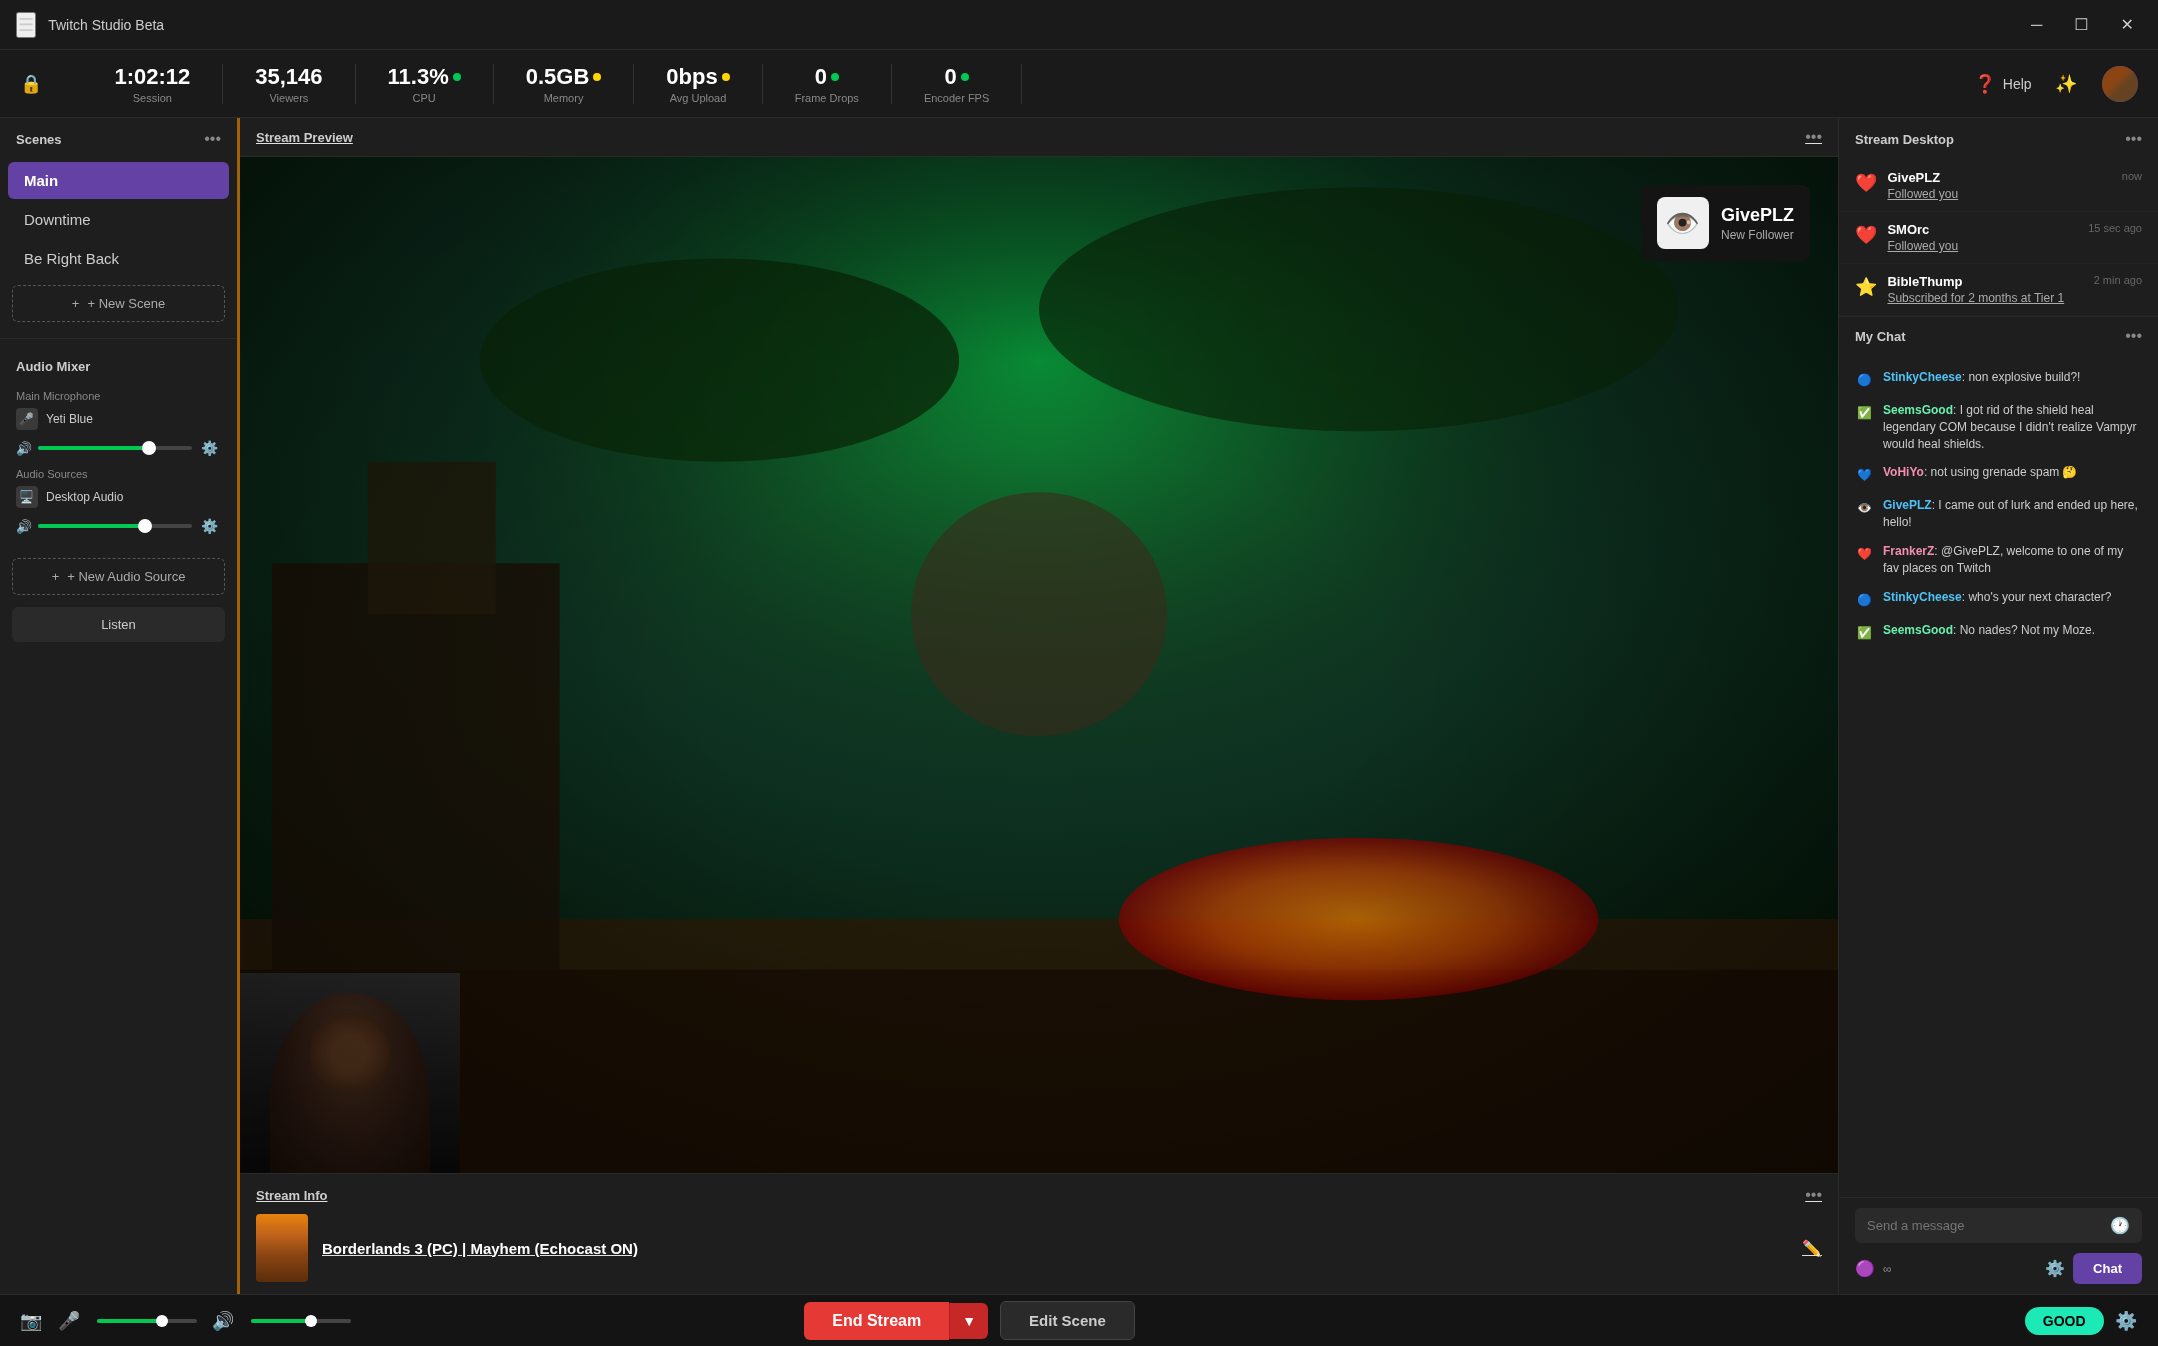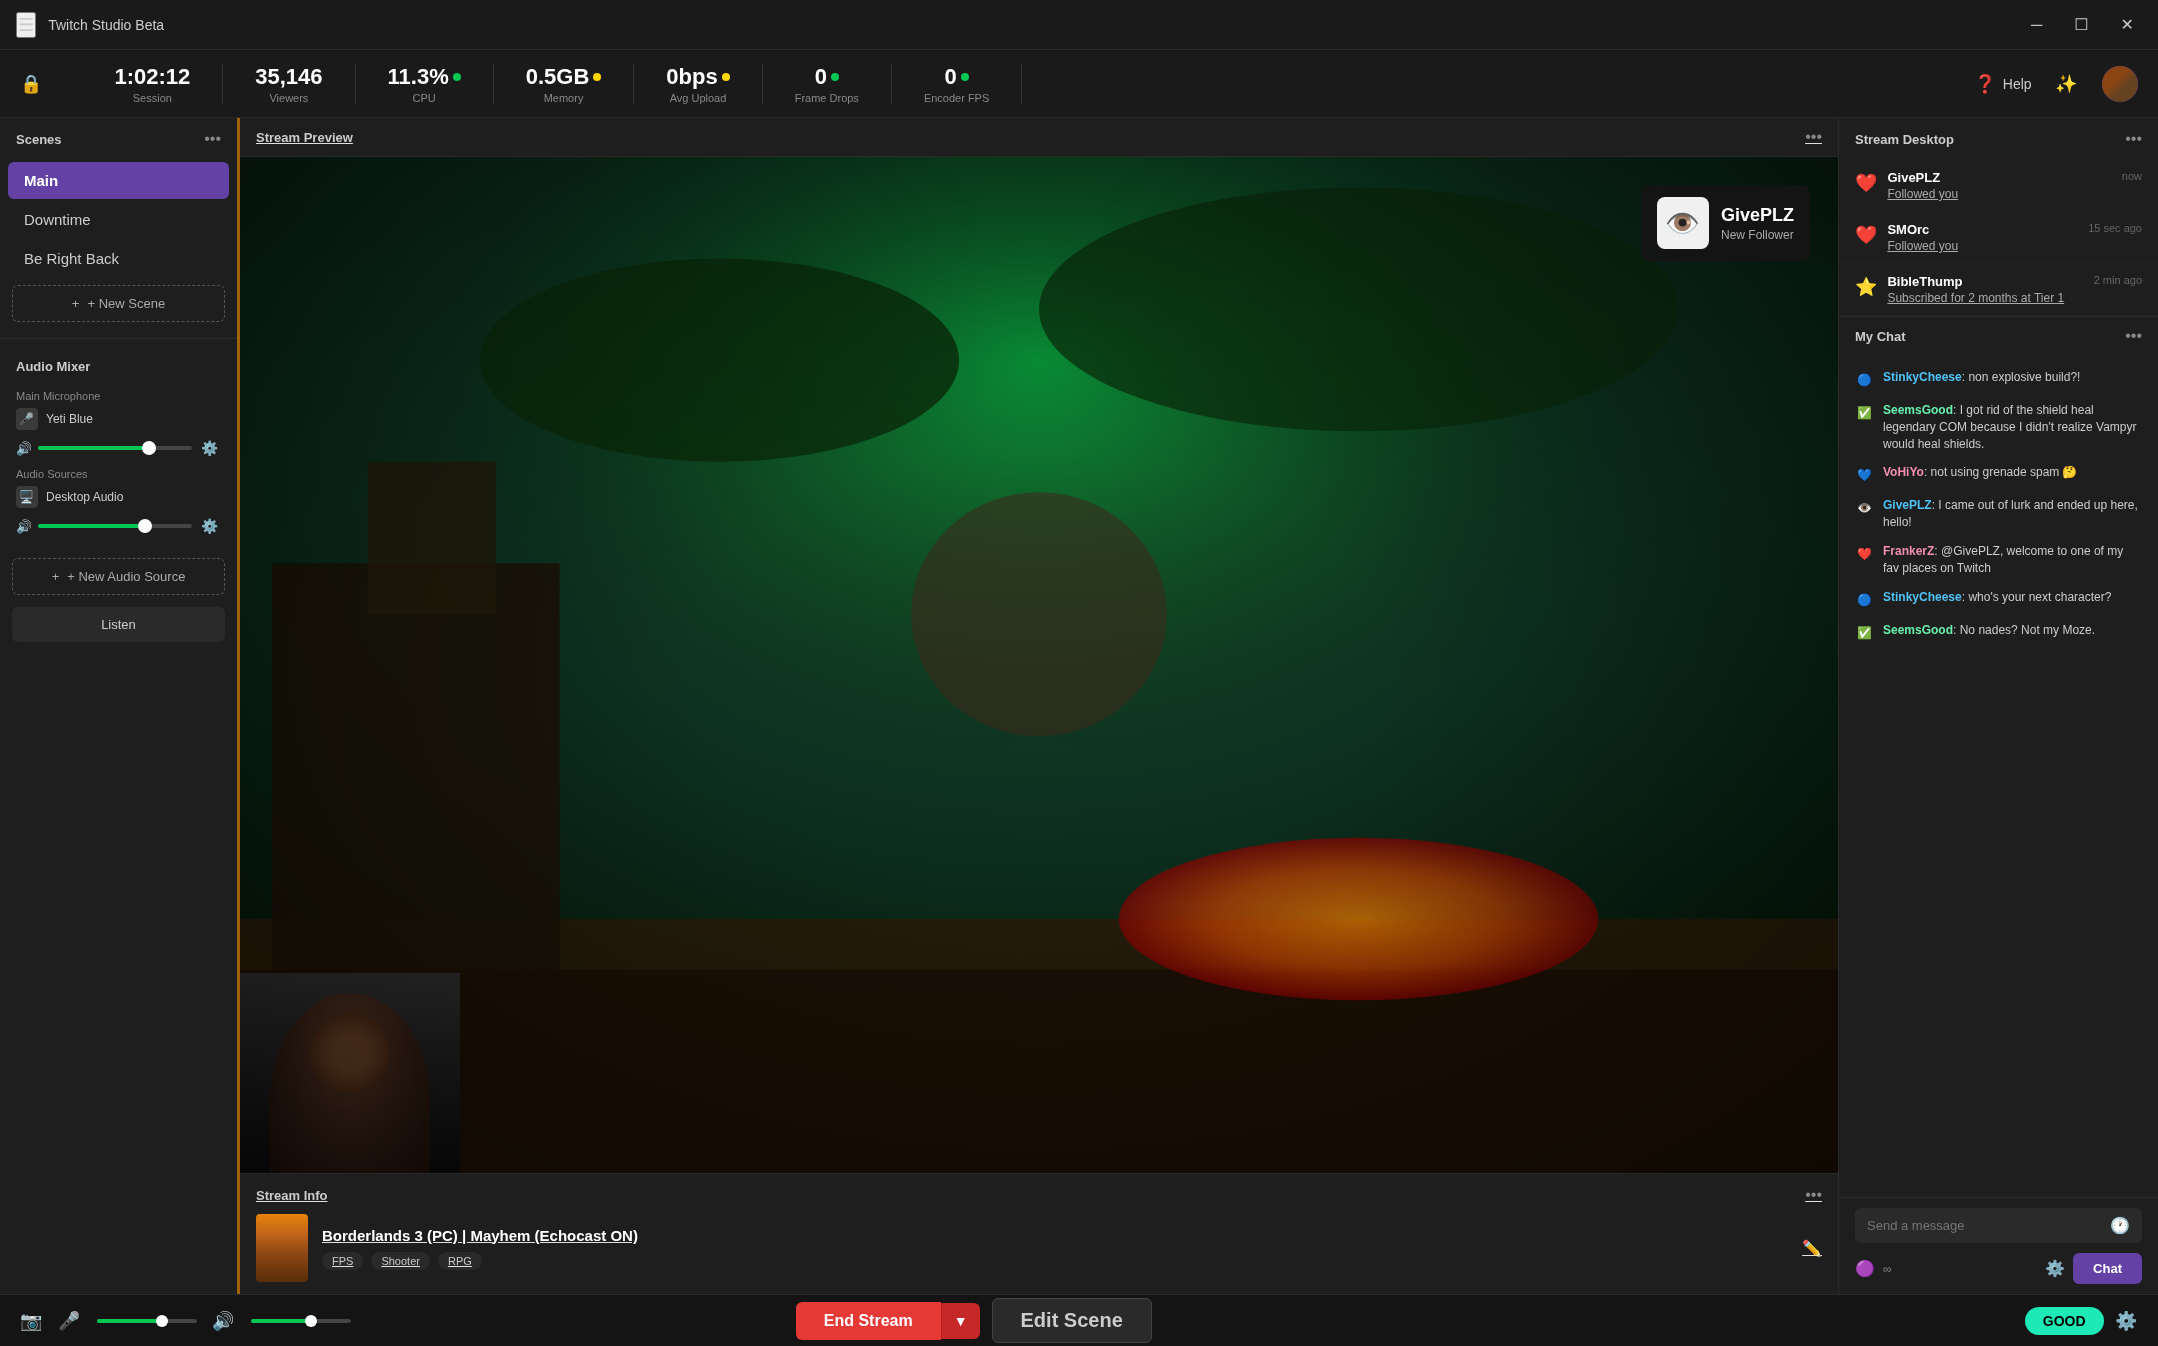--- a/index.html
+++ b/index.html
@@ -128,21 +128,21 @@
     .bottom-bar { height: 52px; background: #141414; border-top: 1px solid #2a2a2a; display: flex; align-items: center; padding: 0 20px; gap: 16px; }
     .bottom-icon-btn { background: none; border: none; color: #aaa; cursor: pointer; font-size: 18px; display: flex; align-items: center; }
     .bottom-slider-group { display: flex; align-items: center; gap: 8px; }
     .bottom-slider { width: 100px; height: 4px; background: #444; border-radius: 2px; position: relative; cursor: pointer; }
     .bottom-slider-fill { height: 100%; background: #00c853; border-radius: 2px; }
     .bottom-slider-thumb { width: 12px; height: 12px; background: #fff; border-radius: 50%; position: absolute; top: 50%; transform: translateY(-50%); }
     .bottom-center { margin: 0 auto; display: flex; gap: 12px; }
     .end-stream-btn { display: flex; align-items: center; gap: 0; }
     .end-stream-main { background: #e53935; border: none; color: #fff; font-size: 16px; font-weight: 700; padding: 10px 28px; border-radius: 6px 0 0 6px; cursor: pointer; }
     .end-stream-arrow { background: #c62828; border: none; color: #fff; padding: 10px 12px; border-radius: 0 6px 6px 0; cursor: pointer; font-size: 14px; border-left: 1px solid #b71c1c; }
-    .edit-scene-btn { background: #2a2a2a; border: 1px solid #444; color: #ccc; font-size: 20px; font-weight: 600; padding: 10px 28px; border-radius: 6px; cursor: pointer; }
+    .edit-scene-btn { background: #2a2a2a; border: 1px solid #444; color: #ccc; font-size: 15px; font-weight: 600; padding: 10px 28px; border-radius: 6px; cursor: pointer; }
     .bottom-right { margin-left: auto; display: flex; align-items: center; gap: 12px; }
     .good-badge { background: #1de9b6; color: #000; font-size: 14px; font-weight: 700; padding: 6px 18px; border-radius: 16px; }
     .settings-btn { background: none; border: none; color: #aaa; cursor: pointer; font-size: 18px; }
 
     
     .game-art { width: 52px; height: 68px; border-radius: 4px; overflow: hidden; flex-shrink: 0; }
     .game-art-inner { width: 100%; height: 100%; background: linear-gradient(180deg, #e8820c 0%, #c0641a 30%, #8b4513 60%, #5a2d0a 100%); position: relative; }
 
     
     .chat-messages::-webkit-scrollbar { width: 4px; }
@@ -364,25 +364,20 @@
       <div class="stream-info-header">
         <span class="stream-info-title">Stream Info</span>
         <button class="preview-more">•••</button>
       </div>
       <div class="stream-info-row">
         <div class="game-art">
           <div class="game-art-inner"></div>
         </div>
         <div class="game-info">
           <div class="game-title-text">Borderlands 3 (PC) | Mayhem (Echocast ON)</div>
-          <div class="game-tags">
-            <span class="tag">FPS</span>
-            <span class="tag">Shooter</span>
-            <span class="tag">RPG</span>
-          </div>
         </div>
         <button class="edit-icon-btn">✏️</button>
       </div>
     </div>
   </div>
 
   <div class="right-sidebar">
 
     <div class="activity-section">
       <div class="section-header">

